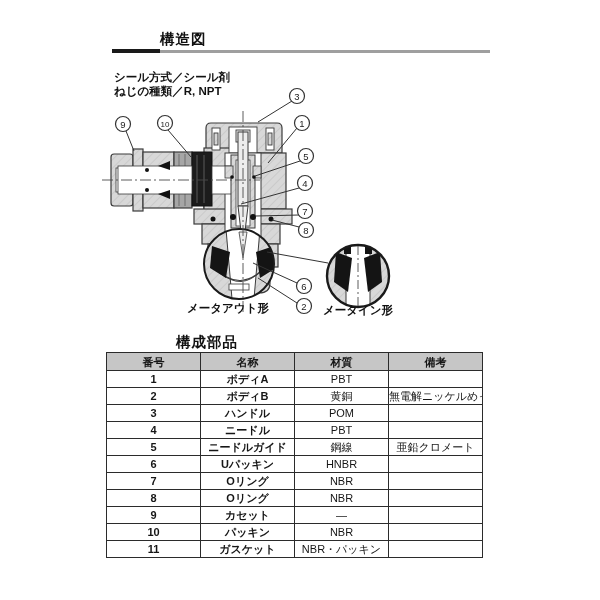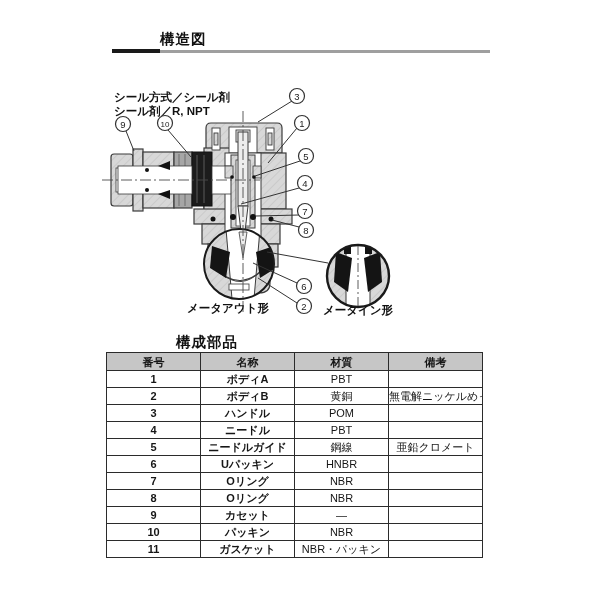--- a/index.html
+++ b/index.html
@@ -3,21 +3,21 @@
 <meta charset="utf-8">
 <style>
   html,body{margin:0;padding:0;background:#fff;}
   .page{position:relative;width:600px;height:600px;background:#ffffff;overflow:hidden;
         font-family:"Liberation Sans","DejaVu Sans",sans-serif;color:#1c1c1c;}
   .sec-title{position:absolute;font-weight:bold;font-size:14.5px;letter-spacing:1px;color:#111;margin-left:48px;}
   .t1{left:112px;top:30px;}
   .t2{left:128px;top:333px;}
   .rule-black{position:absolute;left:112px;top:49px;width:48px;height:4px;background:#1a1a1a;}
   .rule-gray{position:absolute;left:160px;top:50px;width:330px;height:3px;background:#9f9f9f;}
-  .spec{position:absolute;left:114px;top:70px;font-size:11.5px;font-weight:bold;line-height:14px;color:#111;margin-top:20px;}
+  .spec{position:absolute;left:114px;top:70px;font-size:11.5px;font-weight:bold;line-height:14px;color:#111;}
   svg.diagram{position:absolute;left:0;top:0;}
   table.parts{position:absolute;left:106px;top:352px;width:377px;border-collapse:collapse;
               table-layout:fixed;font-size:11px;color:#161616;border:1.6px solid #2b2b2b;}
   table.parts th,table.parts td{border:1px solid #2b2b2b;height:16px;padding:0;line-height:16px;
               overflow:hidden;white-space:nowrap;}
   table.parts th{background:#c6c6c6;font-weight:bold;text-align:center;height:17px;}
   td.c-num{width:31px;text-align:center;font-weight:bold;}
   td.c-name{width:98px;text-align:center;padding-left:8px;font-weight:bold;}
   td.c-mat{width:106px;text-align:center;}
   td.c-rem{width:141px;text-align:center;}
@@ -26,21 +26,21 @@
 <body>
 
 <div class="page">
 
   <div class="sec-title t1">構造図</div>
   <div class="rule-black"></div>
   <div class="rule-gray"></div>
 
   <div class="spec">
     <div>シール方式／シール剤</div>
-    <div>シール剤／R, NPT</div>
+    <div>ねじの種類／R, NPT</div>
   </div>
 
   <svg class="diagram" width="600" height="330" viewBox="0 0 600 330">
     <defs>
       <pattern id="hatch" patternUnits="userSpaceOnUse" width="6" height="6" patternTransform="rotate(45)">
         <rect width="6" height="6" fill="#d8d8d8"></rect>
         <line x1="0" y1="0" x2="0" y2="6" stroke="#c4c4c4" stroke-width="1.4"></line>
       </pattern>
       <clipPath id="clipOut">
           <circle cx="239" cy="264" r="35"></circle>

